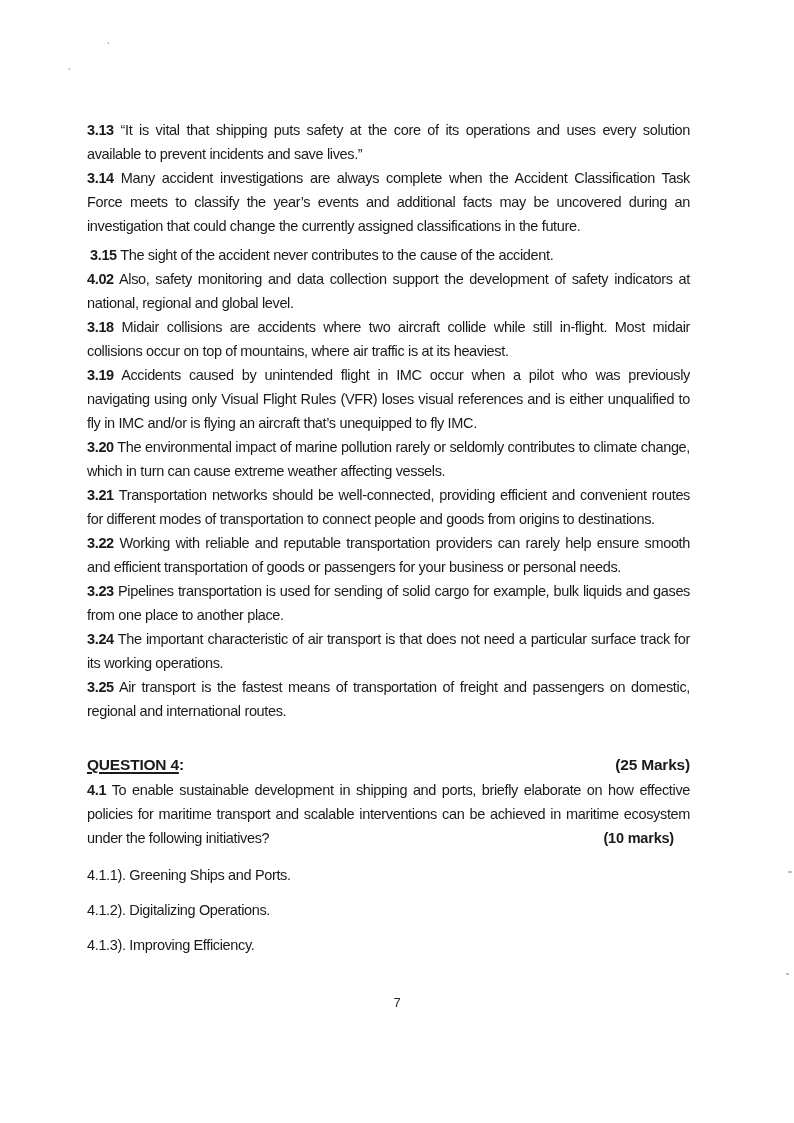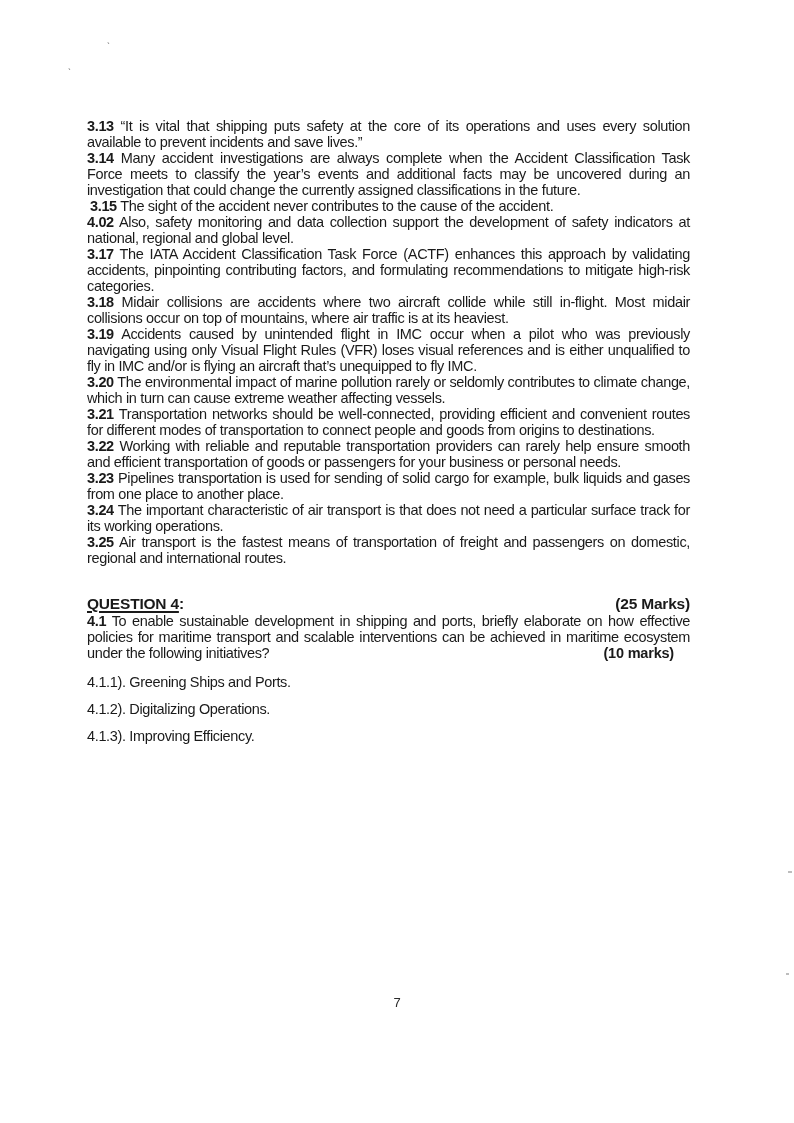--- a/index.html
+++ b/index.html
@@ -11,29 +11,30 @@
     font-family: "Liberation Sans", "DejaVu Sans", sans-serif;
     color: #1a1a1a;
     overflow: hidden;
   }
   .content {
     position: absolute;
     left: 87px;
     top: 118px;
     width: 603px;
     font-size: 14.5px;
-    line-height: 16px;
+    line-height: 24px;
     letter-spacing: -0.35px;
   }
   .stmt {
     margin: 0;
     text-align: justify;
   }
   .stmt b { font-weight: bold; }
   .stmt.gap-top {
+    margin-top: 5px;
     text-indent: 3px;
   }
   .q4-section { margin-top: 30px; }
   .q4-head {
     display: flex;
     justify-content: space-between;
     align-items: flex-end;
     font-weight: bold;
     font-size: 15.5px;
     letter-spacing: -0.2px;
@@ -93,21 +94,20 @@
   <span class="speck speck-1"></span>
   <span class="speck speck-2"></span>
 
   <main class="content">
 
     <section>
       <p class="stmt"><b>3.13</b> <span>“It is vital that shipping puts safety at the core of its operations and uses every solution available to prevent incidents and save lives.”</span></p>
       <p class="stmt"><b>3.14</b> <span>Many accident investigations are always complete when the Accident Classification Task Force meets to classify the year’s events and additional facts may be uncovered during an investigation that could change the currently assigned classifications in the future.</span></p>
       <p class="stmt gap-top"><b>3.15</b> <span>The sight of the accident never contributes to the cause of the accident.</span></p>
       <p class="stmt"><b>4.02</b> <span>Also, safety monitoring and data collection support the development of safety indicators at national, regional and global level.</span></p>
-      <p class="stmt"><b>3.17</b> <span>The IATA Accident Classification Task Force (ACTF) enhances this approach by validating accidents, pinpointing contributing factors, and formulating recommendations to mitigate high-risk categories.</span></p>
       <p class="stmt"><b>3.18</b> <span>Midair collisions are accidents where two aircraft collide while still in-flight. Most midair collisions occur on top of mountains, where air traffic is at its heaviest.</span></p>
       <p class="stmt"><b>3.19</b> <span>Accidents caused by unintended flight in IMC occur when a pilot who was previously navigating using only Visual Flight Rules (VFR) loses visual references and is either unqualified to fly in IMC and/or is flying an aircraft that’s unequipped to fly IMC.</span></p>
       <p class="stmt"><b>3.20</b> <span>The environmental impact of marine pollution rarely or seldomly contributes to climate change, which in turn can cause extreme weather affecting vessels.</span></p>
       <p class="stmt"><b>3.21</b> <span>Transportation networks should be well-connected, providing efficient and convenient routes for different modes of transportation to connect people and goods from origins to destinations.</span></p>
       <p class="stmt"><b>3.22</b> <span>Working with reliable and reputable transportation providers can rarely help ensure smooth and efficient transportation of goods or passengers for your business or personal needs.</span></p>
       <p class="stmt"><b>3.23</b> <span>Pipelines transportation is used for sending of solid cargo for example, bulk liquids and gases from one place to another place.</span></p>
       <p class="stmt"><b>3.24</b> <span>The important characteristic of air transport is that does not need a particular surface track for its working operations.</span></p>
       <p class="stmt"><b>3.25</b> <span>Air transport is the fastest means of transportation of freight and passengers on domestic, regional and international routes.</span></p>
     </section>
 

